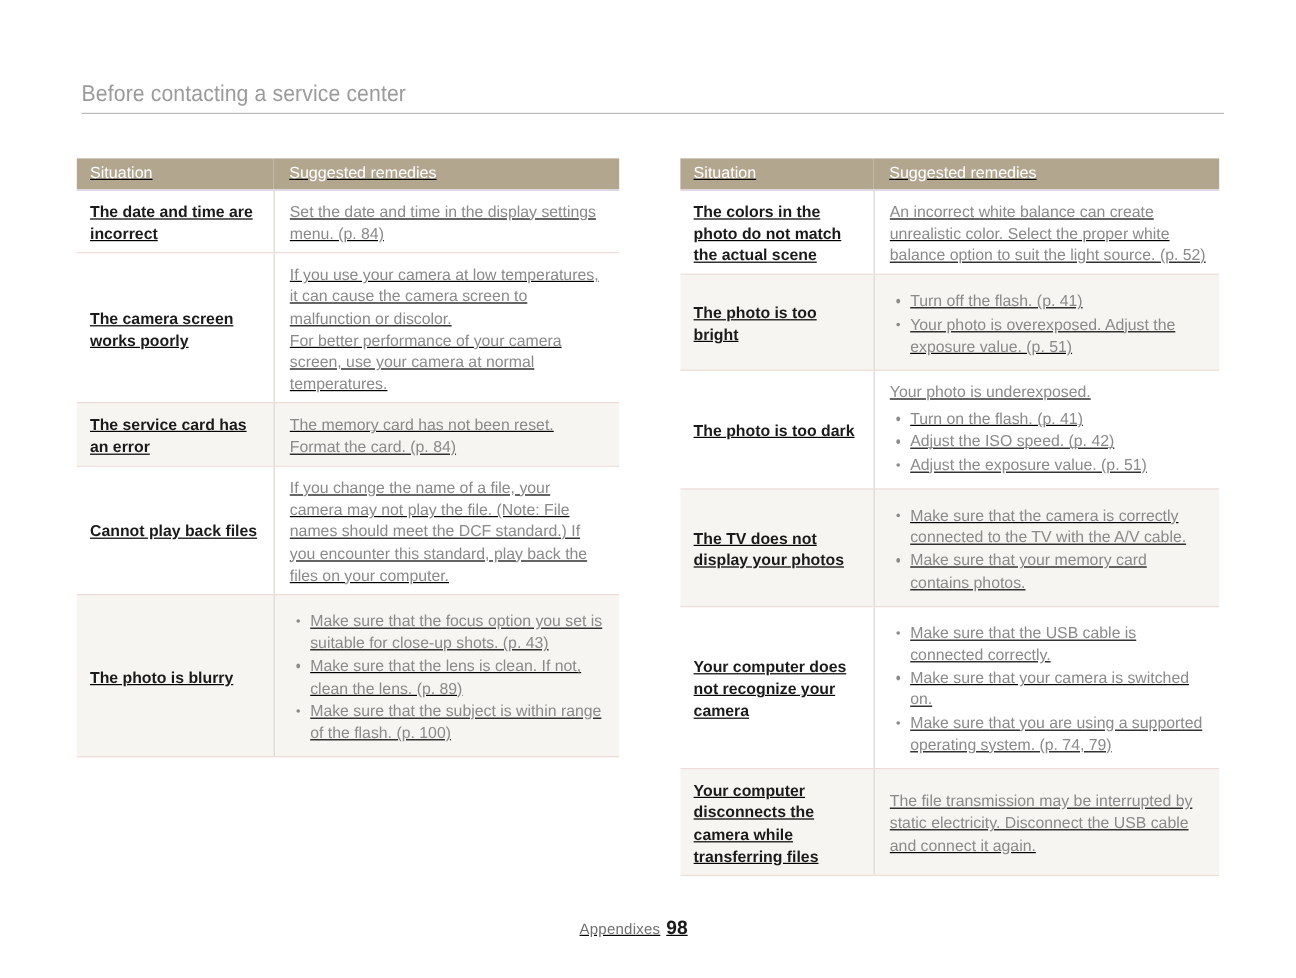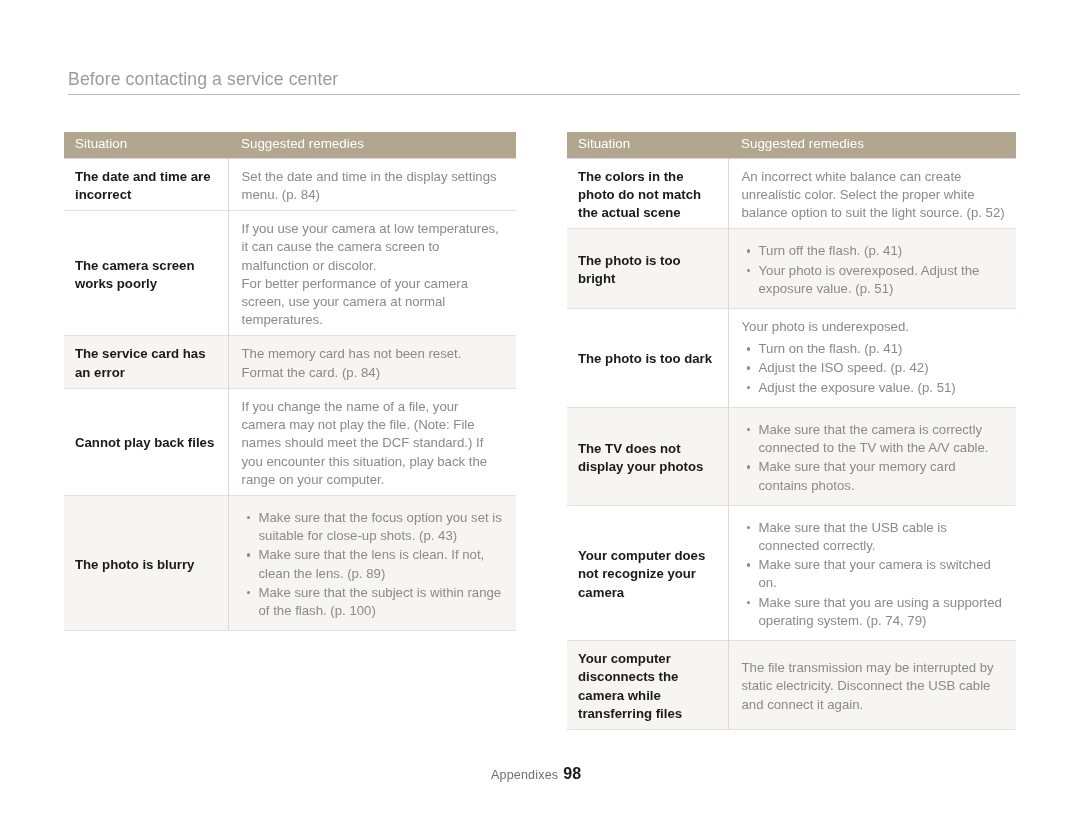--- a/index.html
+++ b/index.html
@@ -38,20 +38,21 @@
     background: #b9b9b9;
     width: 100%;
   }
 
   
   .tbl {
     position: absolute;
     border-collapse: collapse;
     table-layout: fixed;
     font-size: 13.2px;
+    text-decoration: underline;
   }
   #table-left  { left: 64px;  top: 132px; width: 452px; }
   #table-right { left: 567px; top: 132px; width: 449px; }
 
   .tbl col.c-sit { }
   .tbl col.c-rem { }
 
   .tbl thead th {
     background: #b3a68f;
     color: #ffffff;
@@ -108,25 +109,26 @@
     width: 3.4px;
     height: 3.4px;
     border-radius: 50%;
     background: #8a8a8a;
   }
   .lead-line { margin: 0 0 1px 0; }
 
   
   #footer {
     position: absolute;
-    left: 8px;
+    left: 0;
     top: 765px;
     width: 1056px;
     text-align: center;
     white-space: nowrap;
+    text-decoration: underline;
   }
   #footer-label {
     font-size: 12.5px;
     color: #6f6f6f;
     font-family: "Liberation Sans Narrow", "Liberation Sans", sans-serif;
     letter-spacing: 0.2px;
   }
   #footer-pagenum {
     font-size: 16px;
     color: #1a1a1a;
@@ -169,21 +171,21 @@
       </tr>
       <tr class="alt">
         <td class="situation">The service card has an error</td>
         <td class="remedy">
           <p>The memory card has not been reset. Format the card. (p. 84)</p>
         </td>
       </tr>
       <tr>
         <td class="situation">Cannot play back files</td>
         <td class="remedy">
-          <p>If you change the name of a file, your camera may not play the file. (Note: File names should meet the DCF standard.) If you encounter this situation, play back the range on your computer.</p>
+          <p>If you change the name of a file, your camera may not play the file. (Note: File names should meet the DCF standard.) If you encounter this standard, play back the files on your computer.</p>
         </td>
       </tr>
       <tr class="alt">
         <td class="situation">The photo is blurry</td>
         <td class="remedy">
           <ul class="remedy-list">
             <li>Make sure that the focus option you set is suitable for close-up shots. (p. 43)</li>
             <li>Make sure that the lens is clean. If not, clean the lens. (p. 89)</li>
             <li>Make sure that the subject is within range of the flash. (p. 100)</li>
           </ul>

